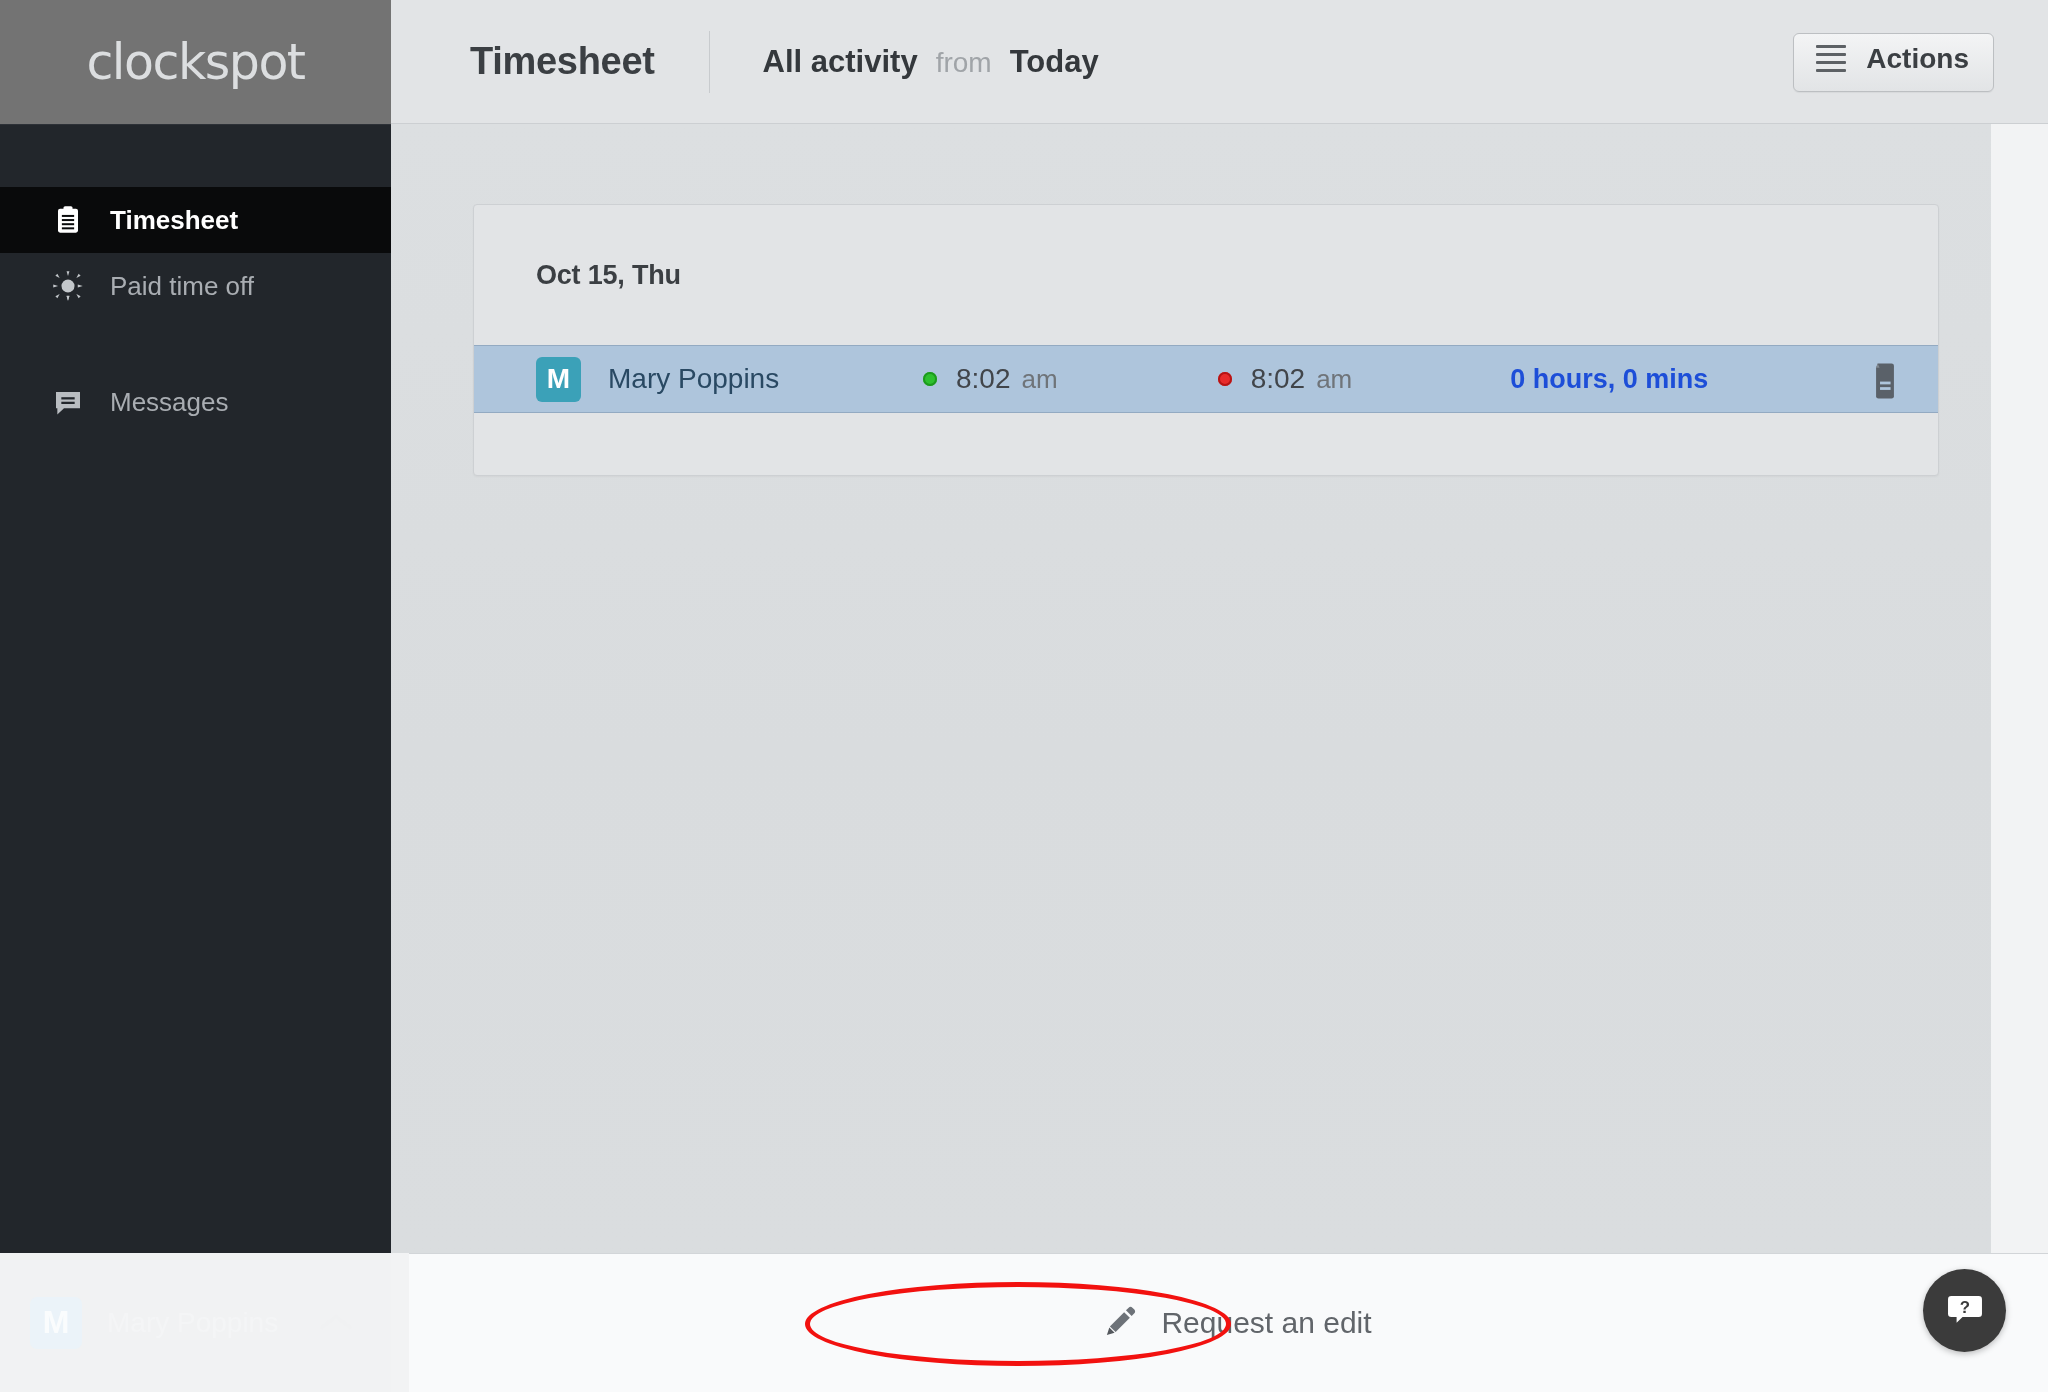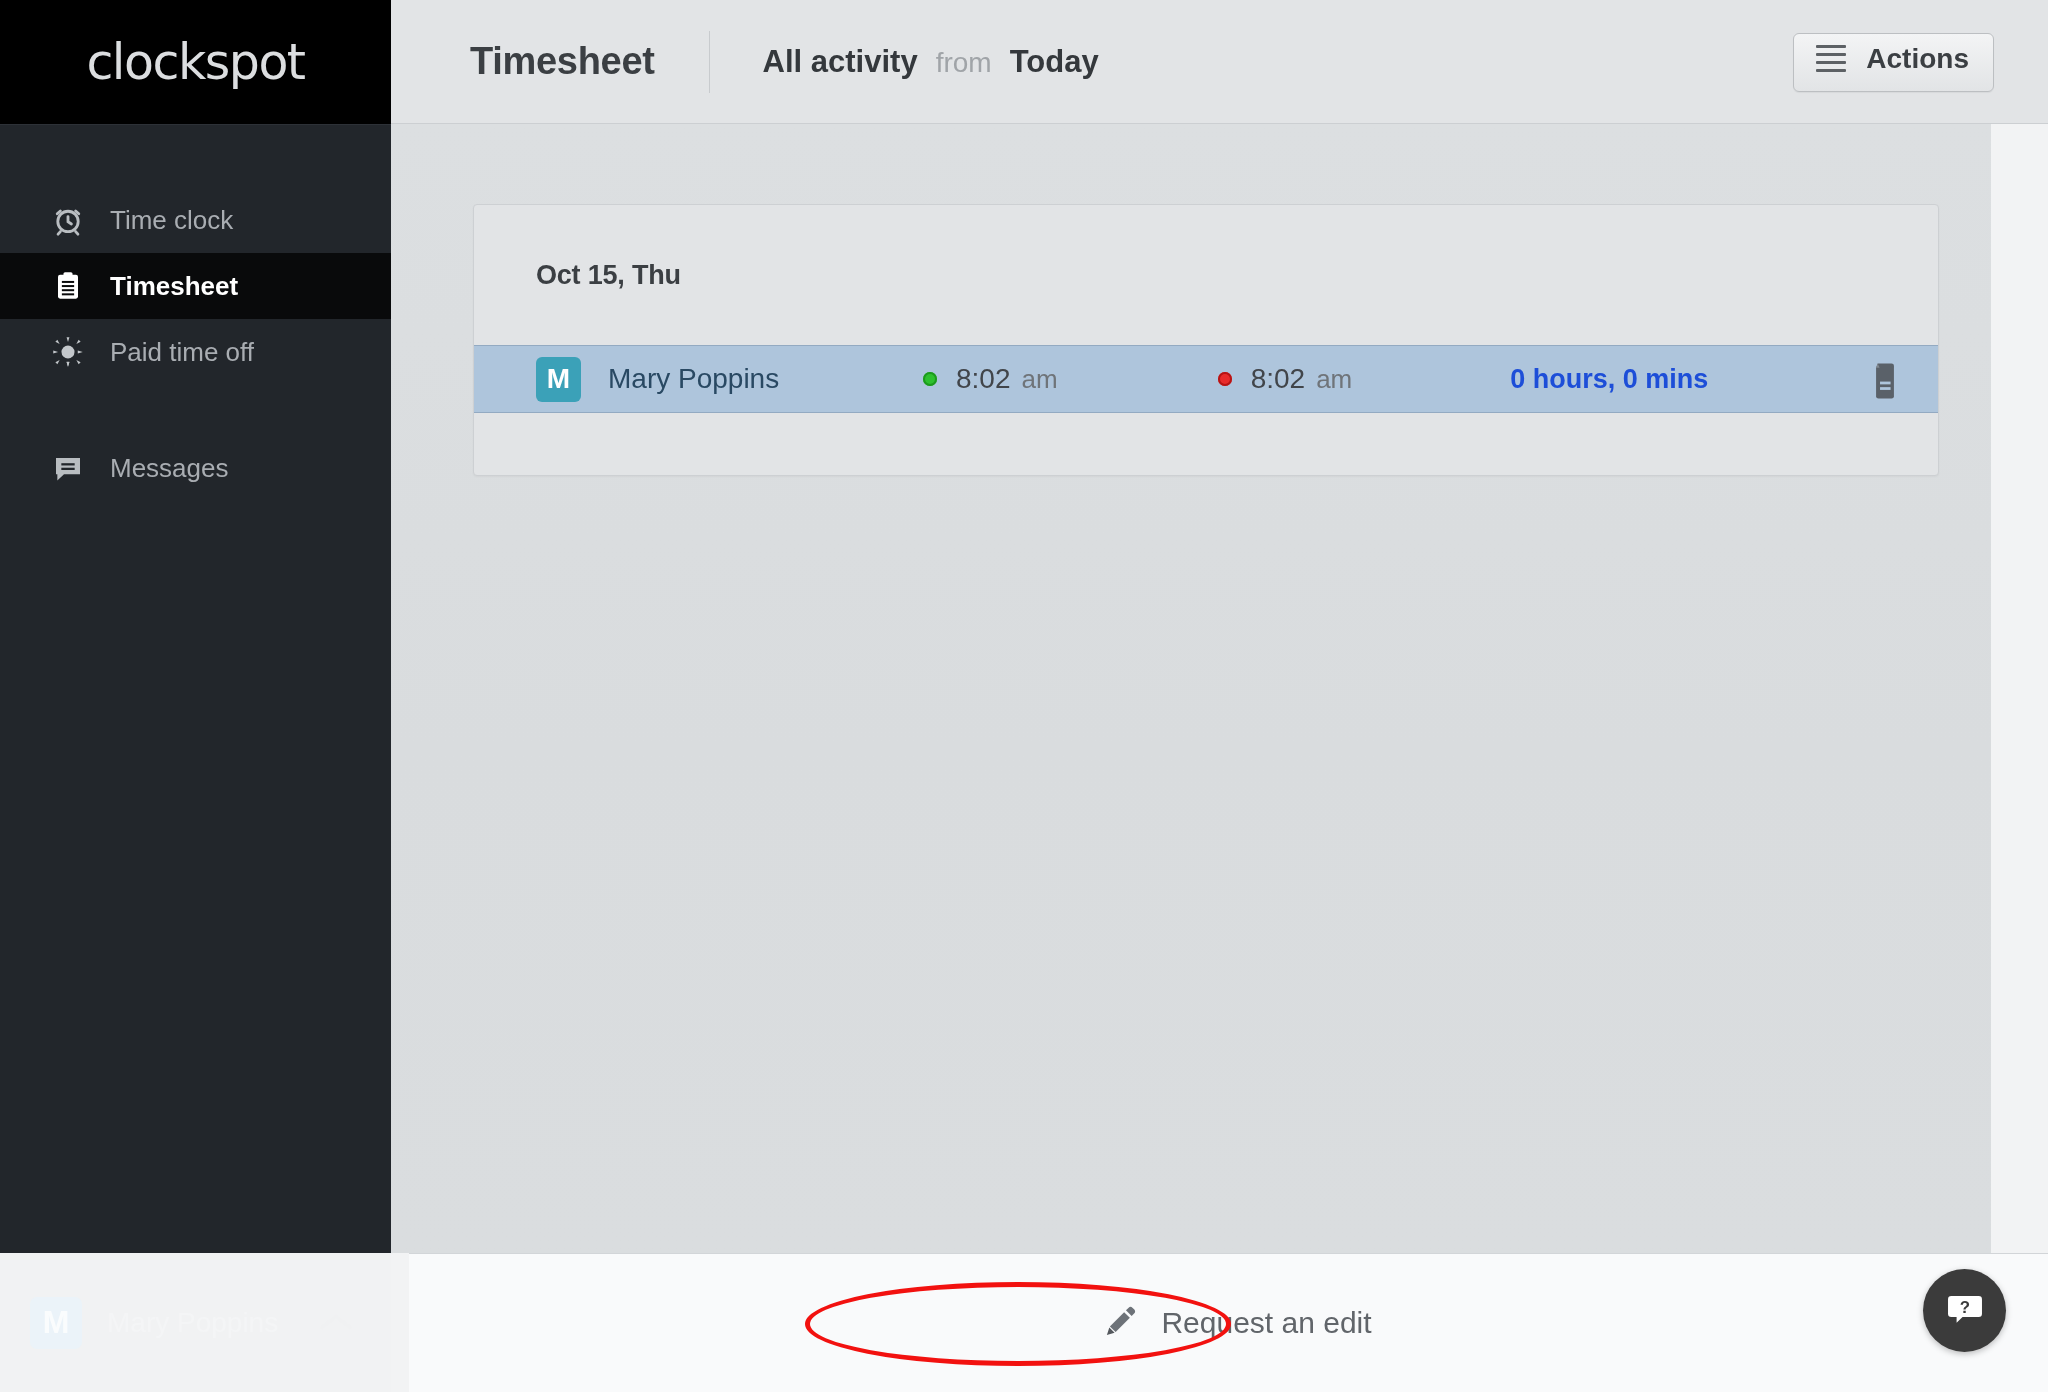--- a/index.html
+++ b/index.html
@@ -25,21 +25,21 @@
     left: 0; top: 0;
     width: 391px;
     height: 1253px;
     background: #22262b;
   }
   .sidebar-logo-wrap {
     height: 124px;
     display: flex;
     align-items: center;
     justify-content: center;
-    background: #000000;
+    background: #737373;
   }
   .logo-text {
     font-size: 49px;
     font-weight: 400;
     letter-spacing: -1.5px;
     color: #dcdee0;
     font-family: "DejaVu Sans", sans-serif;
   }
   .sidebar-divider {
     height: 1px;
@@ -331,30 +331,20 @@
 
   <nav class="sidebar">
 
     <div class="sidebar-logo-wrap">
       <span class="logo-text">clockspot</span>
     </div>
     <div class="sidebar-divider"></div>
 
     <div class="nav-group">
 
-      <div class="nav-item">
-        <span class="nav-icon">
-          <svg width="34" height="34" viewBox="0 0 24 24" fill="none">
-            <circle cx="12" cy="13" r="7.2" stroke="#b9bdc1" stroke-width="2"></circle>
-            <path d="M12 9.6v3.6l2.4 1.6" stroke="#b9bdc1" stroke-width="2" stroke-linecap="round"></path>
-            <path d="M6.6 5.6 4.4 7.6M17.4 5.6l2.2 2M6.6 20.2l-1.6 1.8M17.4 20.2l1.6 1.8" stroke="#b9bdc1" stroke-width="2" stroke-linecap="round"></path>
-          </svg>
-        </span>
-        <span>Time clock</span>
-      </div>
 
       <div class="nav-item active">
         <span class="nav-icon">
           <svg width="32" height="32" viewBox="0 0 24 24">
             <rect x="4.5" y="3.5" width="15" height="18" rx="1.6" fill="#ffffff"></rect>
             <rect x="8.6" y="1.6" width="6.8" height="3.6" rx="1.2" fill="#ffffff"></rect>
             <rect x="7.4" y="8.2" width="9.2" height="1.5" fill="#090a0b"></rect>
             <rect x="7.4" y="11.3" width="9.2" height="1.5" fill="#090a0b"></rect>
             <rect x="7.4" y="14.4" width="9.2" height="1.5" fill="#090a0b"></rect>
             <rect x="7.4" y="17.5" width="9.2" height="1.5" fill="#090a0b"></rect>

